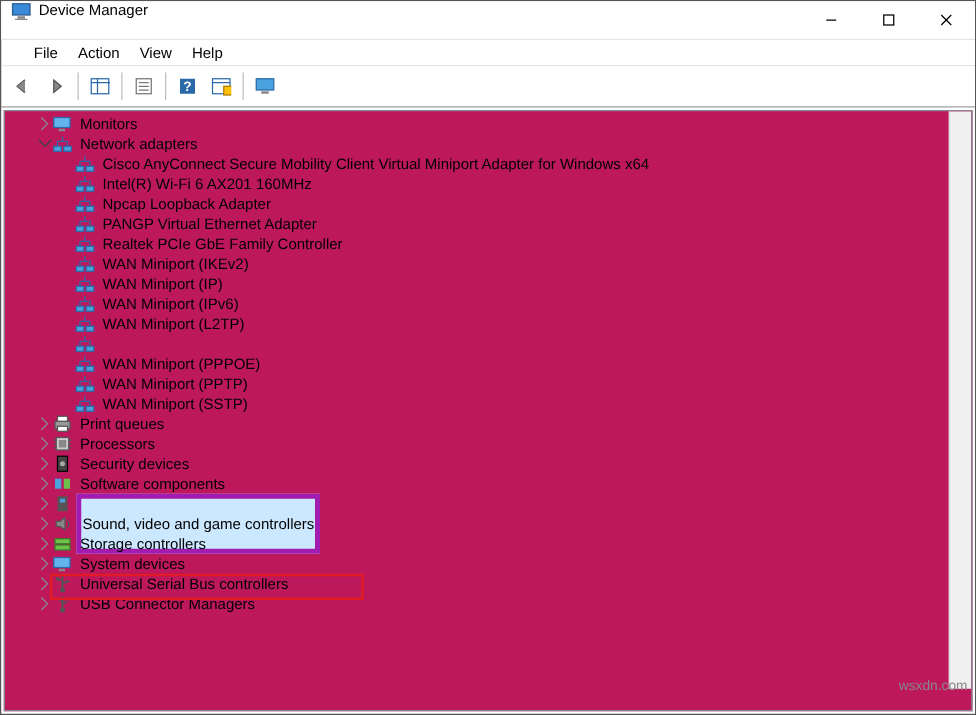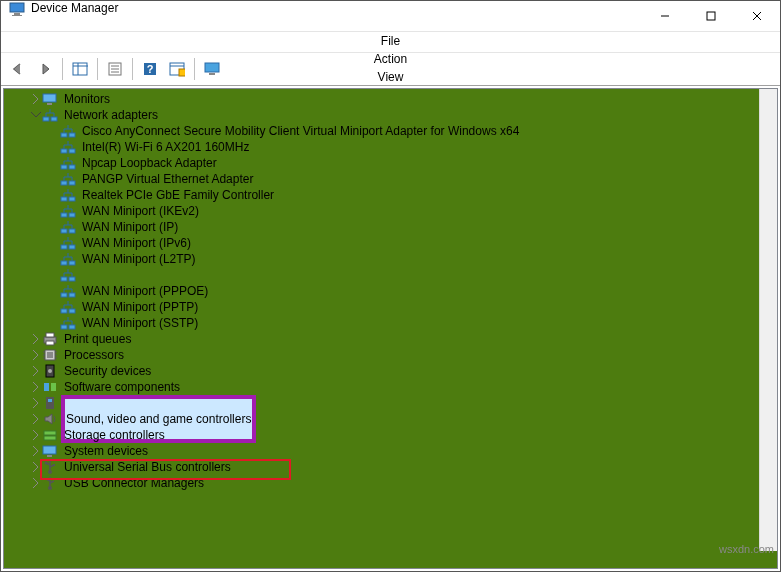--- a/index.html
+++ b/index.html
@@ -2,27 +2,27 @@
 <html><head>
 <meta charset="utf-8">
 <style>
 body { margin:0; font-family:"Segoe UI",Tahoma,sans-serif; font-size:12px; background:#fff; color:#000; }
 .window { width:781px; height:572px; border:1px solid #555; box-sizing:border-box; display:flex; flex-direction:column; background:#fff; position:relative;}
 .titlebar { height:30px; display:flex; align-items:flex-start; padding:0 0 0 8px; background:#fff; border-bottom:1px solid #e5e5e5;}
 .titlebar .icon { width:16px; height:16px; margin-right:6px; }
 .title { flex:1; font-size:12px; }
 .winbtns { display:flex; }
 .winbtn { width:46px; height:30px; display:flex; align-items:center; justify-content:center; }
-.menubar { height:20px; display:flex; align-items:center; padding:0 6px; gap:0;flex-direction:column;}
+.menubar { height:20px; display:flex; align-items:center; padding:0 18px; gap:0;}
 .menubar span { padding:2px 8px; }
 .toolbar { height:28px; display:flex; align-items:center; padding:2px 4px; gap:1px; border-top:1px solid #e5e5e5; border-bottom:1px solid #a0a0a0;}
 .tbtn { width:24px; height:24px; display:flex; align-items:center; justify-content:center; border:1px solid transparent; }
 .tsep { width:1px; height:22px; background:#c0c0c0; margin:0 3px; }
 .content { flex:1; display:flex; border-top:none; }
-.treewrap { flex:1; margin:2px; border:1px solid #828790; overflow:auto; position:relative; background:#4d7c0f; }
+.treewrap { flex:1; margin:2px; border:1px solid #828790; overflow:auto; position:relative; background:#be185d; }
 .tree { padding:2px 0 2px 0; }
 .row { display:flex; align-items:center; height:16px; line-height:16px; white-space:nowrap; }
 .expander { width:14px; height:14px; display:flex; align-items:center; justify-content:center; flex-shrink:0; cursor:pointer;}
 .spacer { display:inline-block; flex-shrink:0;}
 .devicon { width:16px; height:16px; flex-shrink:0; margin-right:4px; display:flex; align-items:center; justify-content:center;}
 .label { padding:0 2px; }
 .sel { background:#cce8ff; border:4px solid #a21caf; padding:12px 1px; margin-left:-1px;}
 .hl { position:absolute; border:2px solid #e01b24; pointer-events:none; }
 .scroll-right { position:absolute; right:0; top:0; bottom:17px; width:17px; background:#f0f0f0; border-left:1px solid #dadada;}
 .watermark { position:absolute; right:6px; bottom:16px; font-size:11px; color:#888; }

